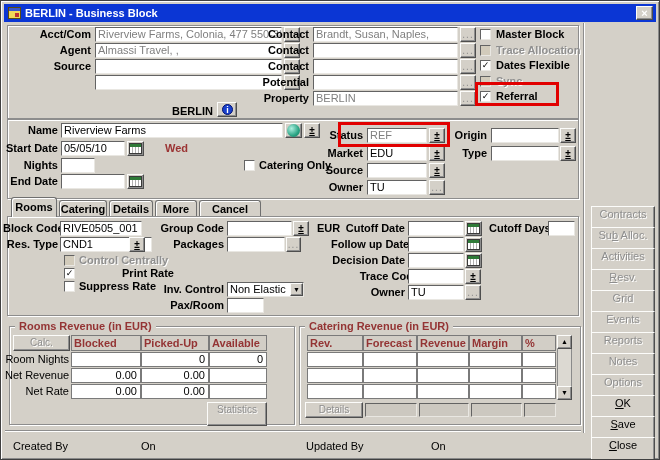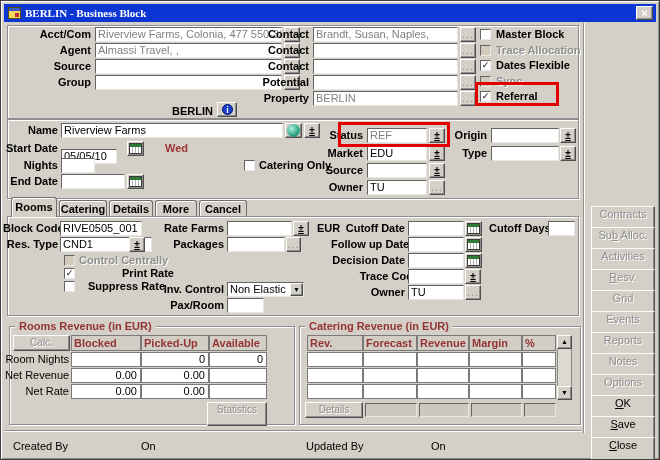--- a/index.html
+++ b/index.html
@@ -2,21 +2,21 @@
 <html><head>
 <meta charset="utf-8">
 <style>
   * { box-sizing:border-box; margin:0; padding:0; }
   html,body { width:660px; height:460px; }
   body { font-family:"Liberation Sans","DejaVu Sans",sans-serif; font-size:11px; background:#808080; }
   #win { position:absolute; left:0; top:0; width:660px; height:460px; background:#d4d0c8;
          border:1px solid #404040; box-shadow:inset 1px 1px 0 #fff, inset -1px -1px 0 #8a8a8a; overflow:hidden; }
   .titlebar { position:absolute; left:3px; top:3px; width:652px; height:18px; background:#0b36d4;
               color:#fff; font-weight:bold; line-height:18px; }
-  .title-text { position:absolute; left:21px; top:0; white-space:nowrap;font-family:Liberation Serif, serif; }
+  .title-text { position:absolute; left:21px; top:0; white-space:nowrap; }
   .win-icon { position:absolute; left:4px; top:3px; width:13px; height:12px; background:#f2d858;
               border:1px solid #5a4a10; }
   .win-icon:before { content:""; position:absolute; left:0; top:0; width:100%; height:3px; background:#3a55c8; }
   .win-icon:after { content:""; position:absolute; right:1px; bottom:1px; width:4px; height:4px; background:#c23030; }
   .b3 { background:#d4d0c8; border:1px solid; border-color:#fcfcfa #4e4e4e #4e4e4e #fcfcfa;
         box-shadow:inset -1px -1px 0 #8e8e8e; text-align:center; }
   .closebtn { position:absolute; right:3px; top:2px; width:17px; height:14px; line-height:12px; font-weight:bold; }
   .lbl { position:absolute; height:15px; line-height:15px; font-weight:bold; text-align:right;
          color:#000; white-space:nowrap; }
   .plain { font-weight:normal; }
@@ -79,21 +79,20 @@
   <div class="b3 sbtn dots" style="left:283px;top:26px;width:16px">...</div>
 
   <div class="lbl" style="left:6px;top:42px;width:84px">Agent</div>
   <div class="tf muted" style="left:94px;top:42px;width:187px">Almassi Travel, ,</div>
   <div class="b3 sbtn dots" style="left:283px;top:42px;width:16px">...</div>
 
   <div class="lbl" style="left:6px;top:58px;width:84px">Source</div>
   <div class="tf" style="left:94px;top:58px;width:187px"></div>
   <div class="b3 sbtn dots" style="left:283px;top:58px;width:16px">...</div>
 
-  <div class="lbl" style="left:6px;top:74px;width:84px">Group</div>
   <div class="tf" style="left:94px;top:74px;width:187px"></div>
   <div class="b3 sbtn dots" style="left:283px;top:74px;width:16px">...</div>
 
   <div class="lbl" style="left:228px;top:26px;width:80px">Contact</div>
   <div class="tf muted" style="left:312px;top:26px;width:145px">Brandt, Susan, Naples,</div>
   <div class="b3 sbtn dots" style="left:459px;top:26px;width:16px">...</div>
 
   <div class="lbl" style="left:228px;top:42px;width:80px">Contact</div>
   <div class="tf" style="left:312px;top:42px;width:145px"></div>
   <div class="b3 sbtn dots" style="left:459px;top:42px;width:16px">...</div>
@@ -130,21 +129,21 @@
   <div class="frame" style="left:6px;top:118px;width:572px;height:80px"></div>
 
   <div class="lbl" style="left:4px;top:122px;width:53px">Name</div>
   <div class="tf" style="left:60px;top:122px;width:222px">Riverview Farms</div>
   <div class="b3 sbtn" style="left:284px;top:122px;width:17px">
     <span class="globe"></span>
   </div>
   <div class="b3 sbtn lovg" style="left:303px;top:122px;width:16px">±</div>
 
   <div class="lbl" style="left:4px;top:140px;width:53px">Start Date</div>
-  <div class="tf" style="left:60px;top:148px;width:56px">05/05/10</div>
+  <div class="tf" style="left:60px;top:140px;width:64px">05/05/10</div>
   <div class="b3 sbtn" style="left:126px;top:140px;width:17px">
     <span class="cal"></span>
   </div>
   <div class="lbl" style="left:147px;top:140px;width:40px;text-align:right;color:#9b3333">Wed</div>
 
   <div class="lbl" style="left:4px;top:157px;width:53px">Nights</div>
   <div class="tf" style="left:60px;top:157px;width:34px"></div>
 
   <div class="lbl" style="left:4px;top:173px;width:53px">End Date</div>
   <div class="tf" style="left:60px;top:173px;width:64px"></div>
@@ -177,39 +176,39 @@
   <div class="b3 sbtn lovg" style="left:559px;top:127px;width:16px">±</div>
 
   <div class="lbl" style="left:446px;top:145px;width:40px">Type</div>
   <div class="tf" style="left:490px;top:145px;width:68px"></div>
   <div class="b3 sbtn lovg" style="left:559px;top:145px;width:16px">±</div>
 
   <div class="tab active" style="left:10px;width:46px">Rooms</div>
   <div class="tab" style="left:58px;width:48px">Catering</div>
   <div class="tab" style="left:108px;width:44px">Details</div>
   <div class="tab" style="left:154px;width:42px">More</div>
-  <div class="tab" style="left:198px;width:48px">Cancel</div>
+  <div class="tab" style="left:198px;width:62px">Cancel</div>
 
   <div class="frame" style="left:6px;top:215px;width:572px;height:100px"></div>
 
   <div class="lbl" style="left:2px;top:220px;width:55px">Block Code</div>
   <div class="tf" style="left:59px;top:220px;width:82px">RIVE0505_001</div>
 
   <div class="lbl" style="left:2px;top:236px;width:55px">Res. Type</div>
   <div class="tf" style="left:59px;top:236px;width:92px">CND1</div>
   <div class="b3 sbtn lovg" style="left:128px;top:236px;width:16px">±</div>
 
   <div class="cb dis" style="left:63px;top:254px"></div>
   <div class="lbl dislbl" style="left:78px;top:252px;width:95px;text-align:left">Control Centrally</div>
   <div class="cb" style="left:63px;top:267px">✓</div>
   <div class="lbl" style="left:78px;top:265px;width:95px;text-align:right">Print Rate</div>
   <div class="cb" style="left:63px;top:280px"></div>
-  <div class="lbl" style="left:78px;top:278px;width:95px;text-align:center">Suppress Rate</div>
-
-  <div class="lbl" style="left:150px;top:220px;width:73px">Rate Farms</div>
+  <div class="lbl" style="left:78px;top:278px;width:95px;text-align:left">Suppress Rate</div>
+
+  <div class="lbl" style="left:150px;top:220px;width:73px">Group Code</div>
   <div class="tf" style="left:226px;top:220px;width:65px"></div>
   <div class="b3 sbtn lovg" style="left:292px;top:220px;width:16px">±</div>
   <div class="lbl" style="left:316px;top:220px;width:30px;text-align:left">EUR</div>
 
   <div class="lbl" style="left:150px;top:236px;width:73px">Packages</div>
   <div class="tf" style="left:226px;top:236px;width:58px"></div>
   <div class="b3 sbtn dots" style="left:285px;top:236px;width:15px">...</div>
 
   <div class="lbl" style="left:150px;top:281px;width:73px">Inv. Control</div>
   <div class="tf" style="left:226px;top:281px;width:77px">Non Elastic</div>

